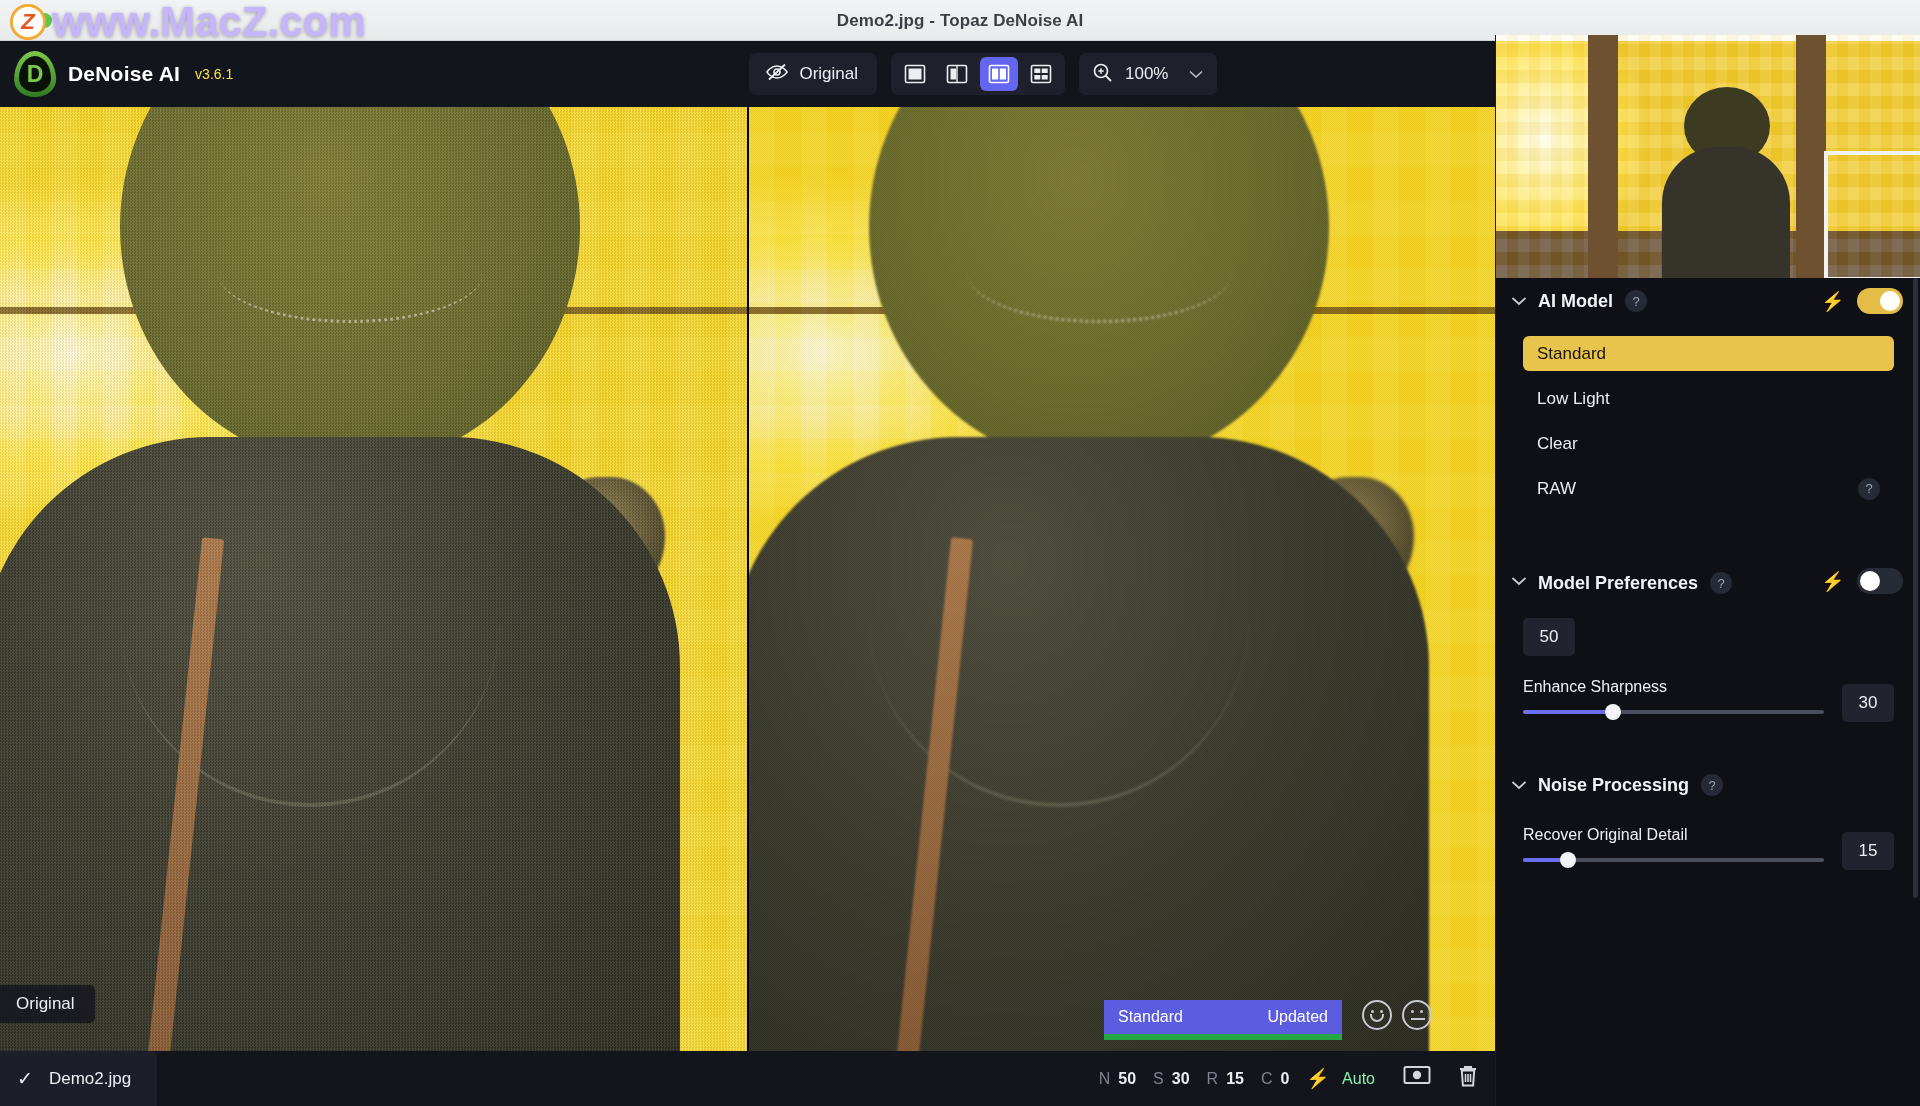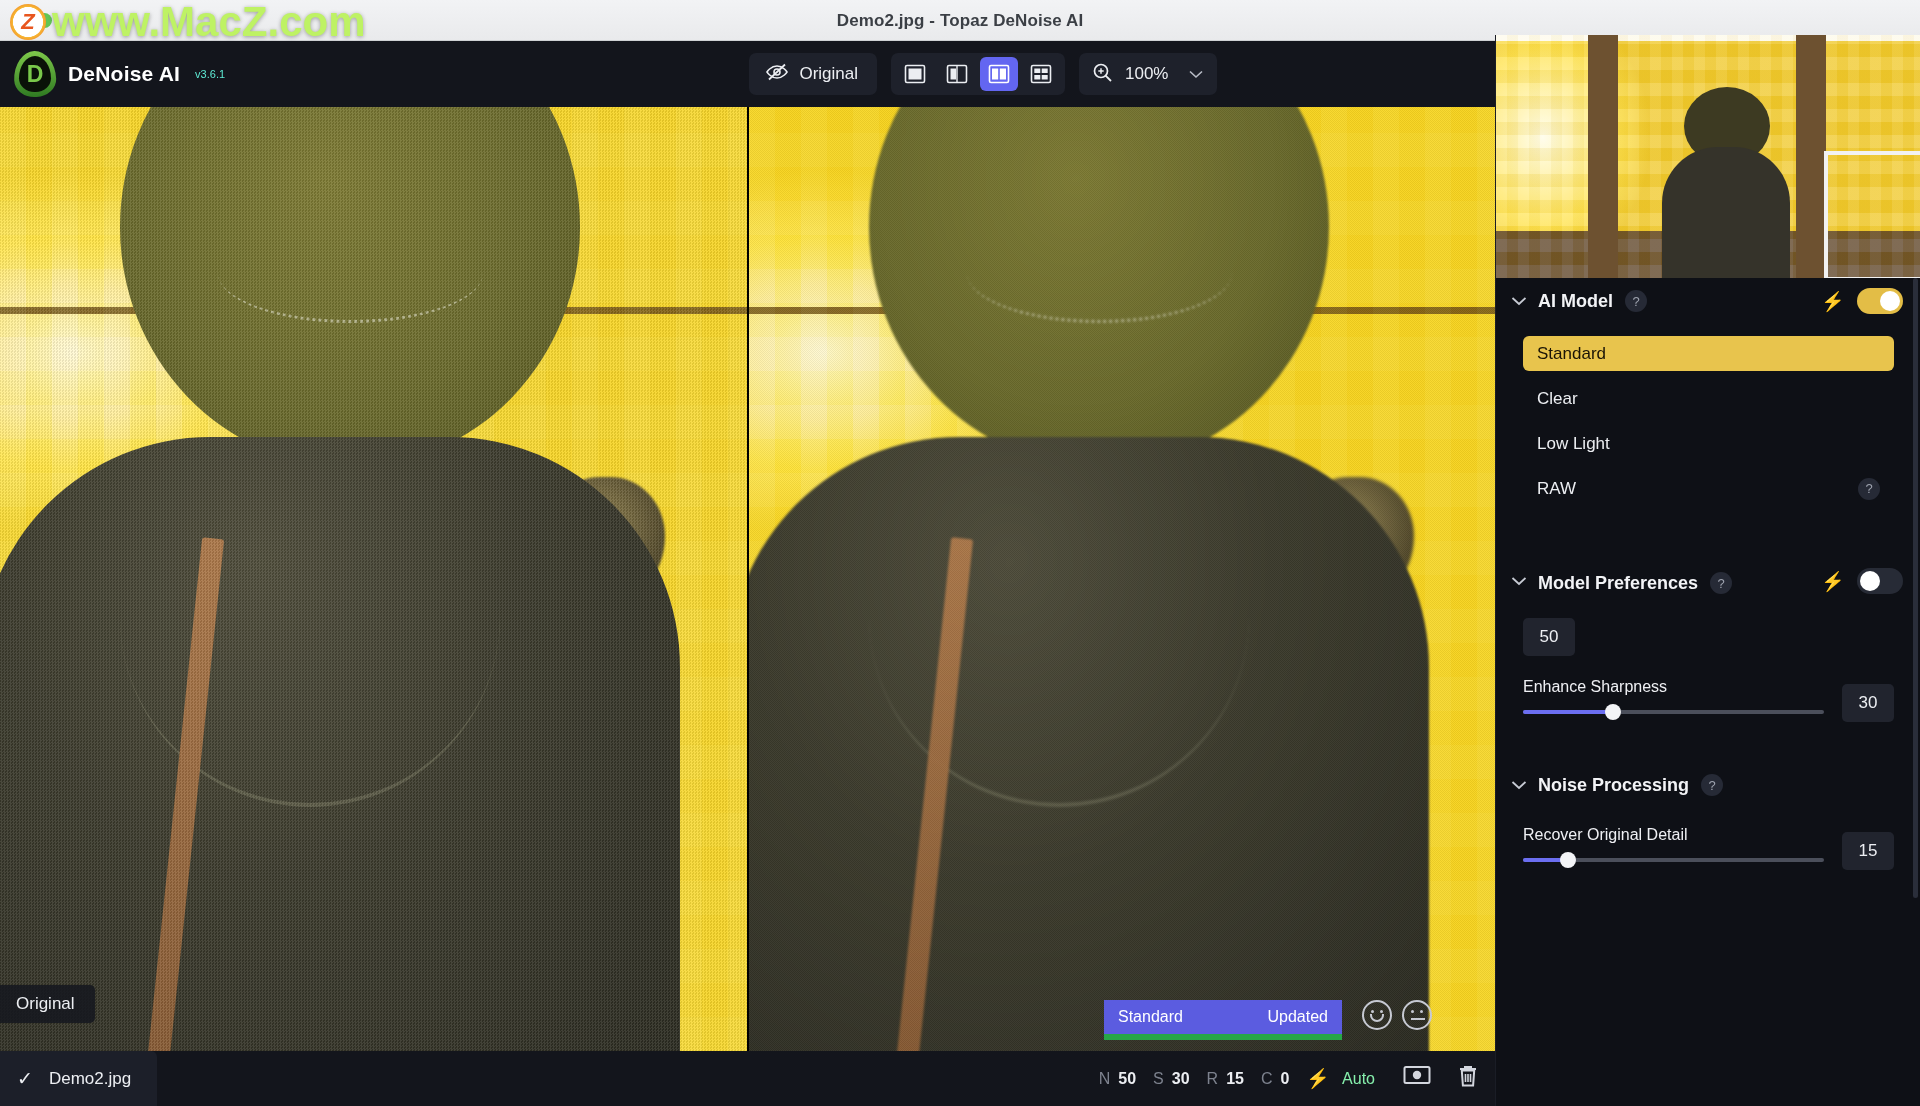--- a/index.html
+++ b/index.html
@@ -26,21 +26,21 @@
   .tl-dot { width: 15px; height: 15px; border-radius: 50%; }
   .tl-red { background: #ed6a5e; }
   .tl-green { background: #61c554; }
   .title-text {
     position: absolute; left: 0; right: 0; top: 11px;
     text-align: center; font-size: 17px; font-weight: bold; color: #3b3f45;
     letter-spacing: .1px;
   }
   .watermark {
     position: absolute; left: 52px; top: 0px;
-    font-size: 42px; font-weight: bold; color: #bef264;
+    font-size: 42px; font-weight: bold; color: #c4b5fd;
     text-shadow: 0 1px 4px rgba(0,0,0,.35);
     line-height: 44px; pointer-events: none; white-space: nowrap;
   }
   .wm-logo {
     position: absolute; left: 10px; top: 4px; width: 36px; height: 36px;
     border-radius: 50%;
     background: radial-gradient(circle at 50% 50%, #fff 58%, #f7b733 60%, #e8561f 100%);
     display: flex; align-items: center; justify-content: center;
   }
   .wm-logo span {
@@ -66,21 +66,21 @@
   }
   .brand-mark .inner {
     position: absolute; inset: 5px;
     background: #0a1208;
     border-radius: 50% 50% 48% 48% / 62% 62% 38% 38%;
   }
   .brand-mark .letter {
     position: relative; color: #79c94a; font-size: 23px; font-weight: bold; z-index: 2;
   }
   .brand-name { font-size: 21px; font-weight: bold; color: #fff; letter-spacing: .2px; }
-  .brand-ver { font-size: 11px; color: #5eead4; margin-left: 3px; }
+  .brand-ver { font-size: 14px; color: #fde047; margin-left: 3px; }
 
   .tb-right {
     margin-left: auto; display: flex; align-items: center; gap: 14px;
     padding-right: 703px;
   }
   .btn-original {
     display: flex; align-items: center; gap: 11px;
     background: #1e212b; border-radius: 7px;
     height: 42px; padding: 0 19px 0 17px; cursor: pointer;
   }
@@ -509,24 +509,24 @@
               <div class="knob"></div>
             </div>
         </div>
       </div>
 
       <div class="models">
         <div class="model-item sel">
           <span>Standard</span>
         </div>
         <div class="model-item" style="margin-top:10px;">
+          <span>Low Light</span>
+        </div>
+        <div class="model-item" style="margin-top:10px;">
           <span>Clear</span>
-        </div>
-        <div class="model-item" style="margin-top:10px;">
-          <span>Low Light</span>
         </div>
         <div class="model-item" style="margin-top:10px;">
           <span>RAW</span>
           <span class="qmark mq">?</span>
         </div>
       </div>
 
       <div class="sec-header" style="margin-top:42px;align-items:flex-end;">
         <div class="chev">
           <svg width="16" height="10" viewBox="0 0 16 10">

